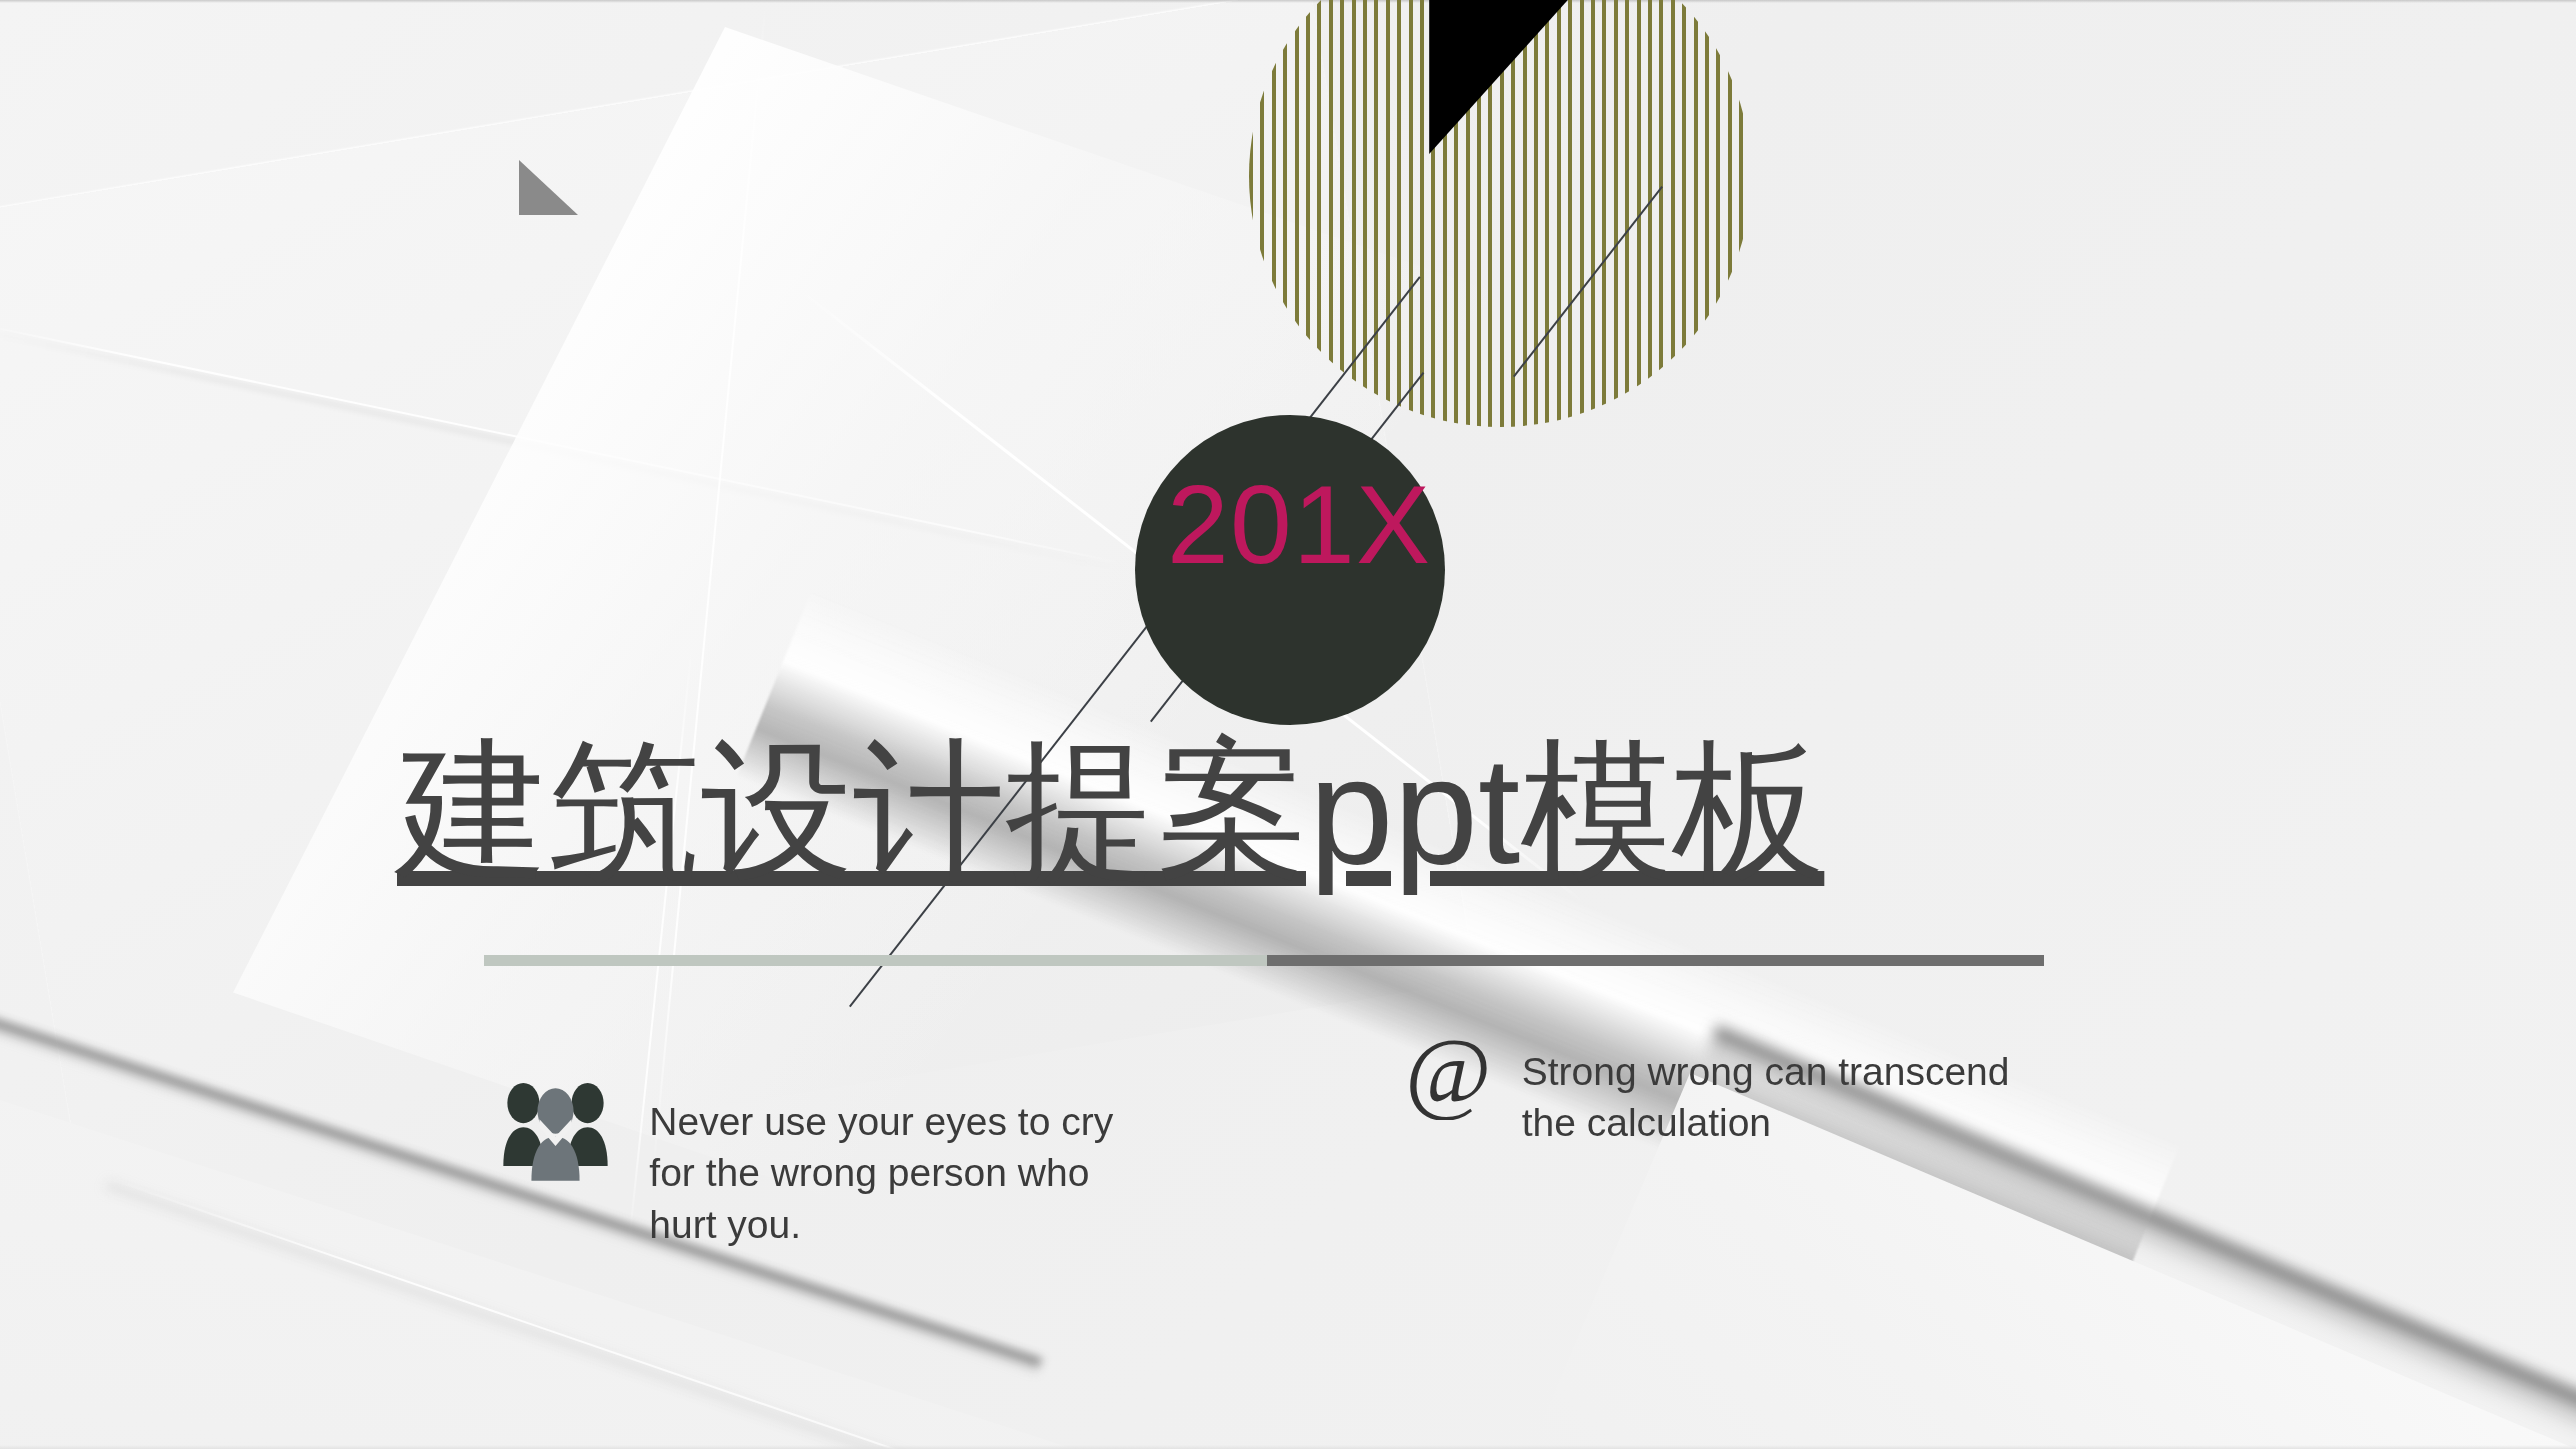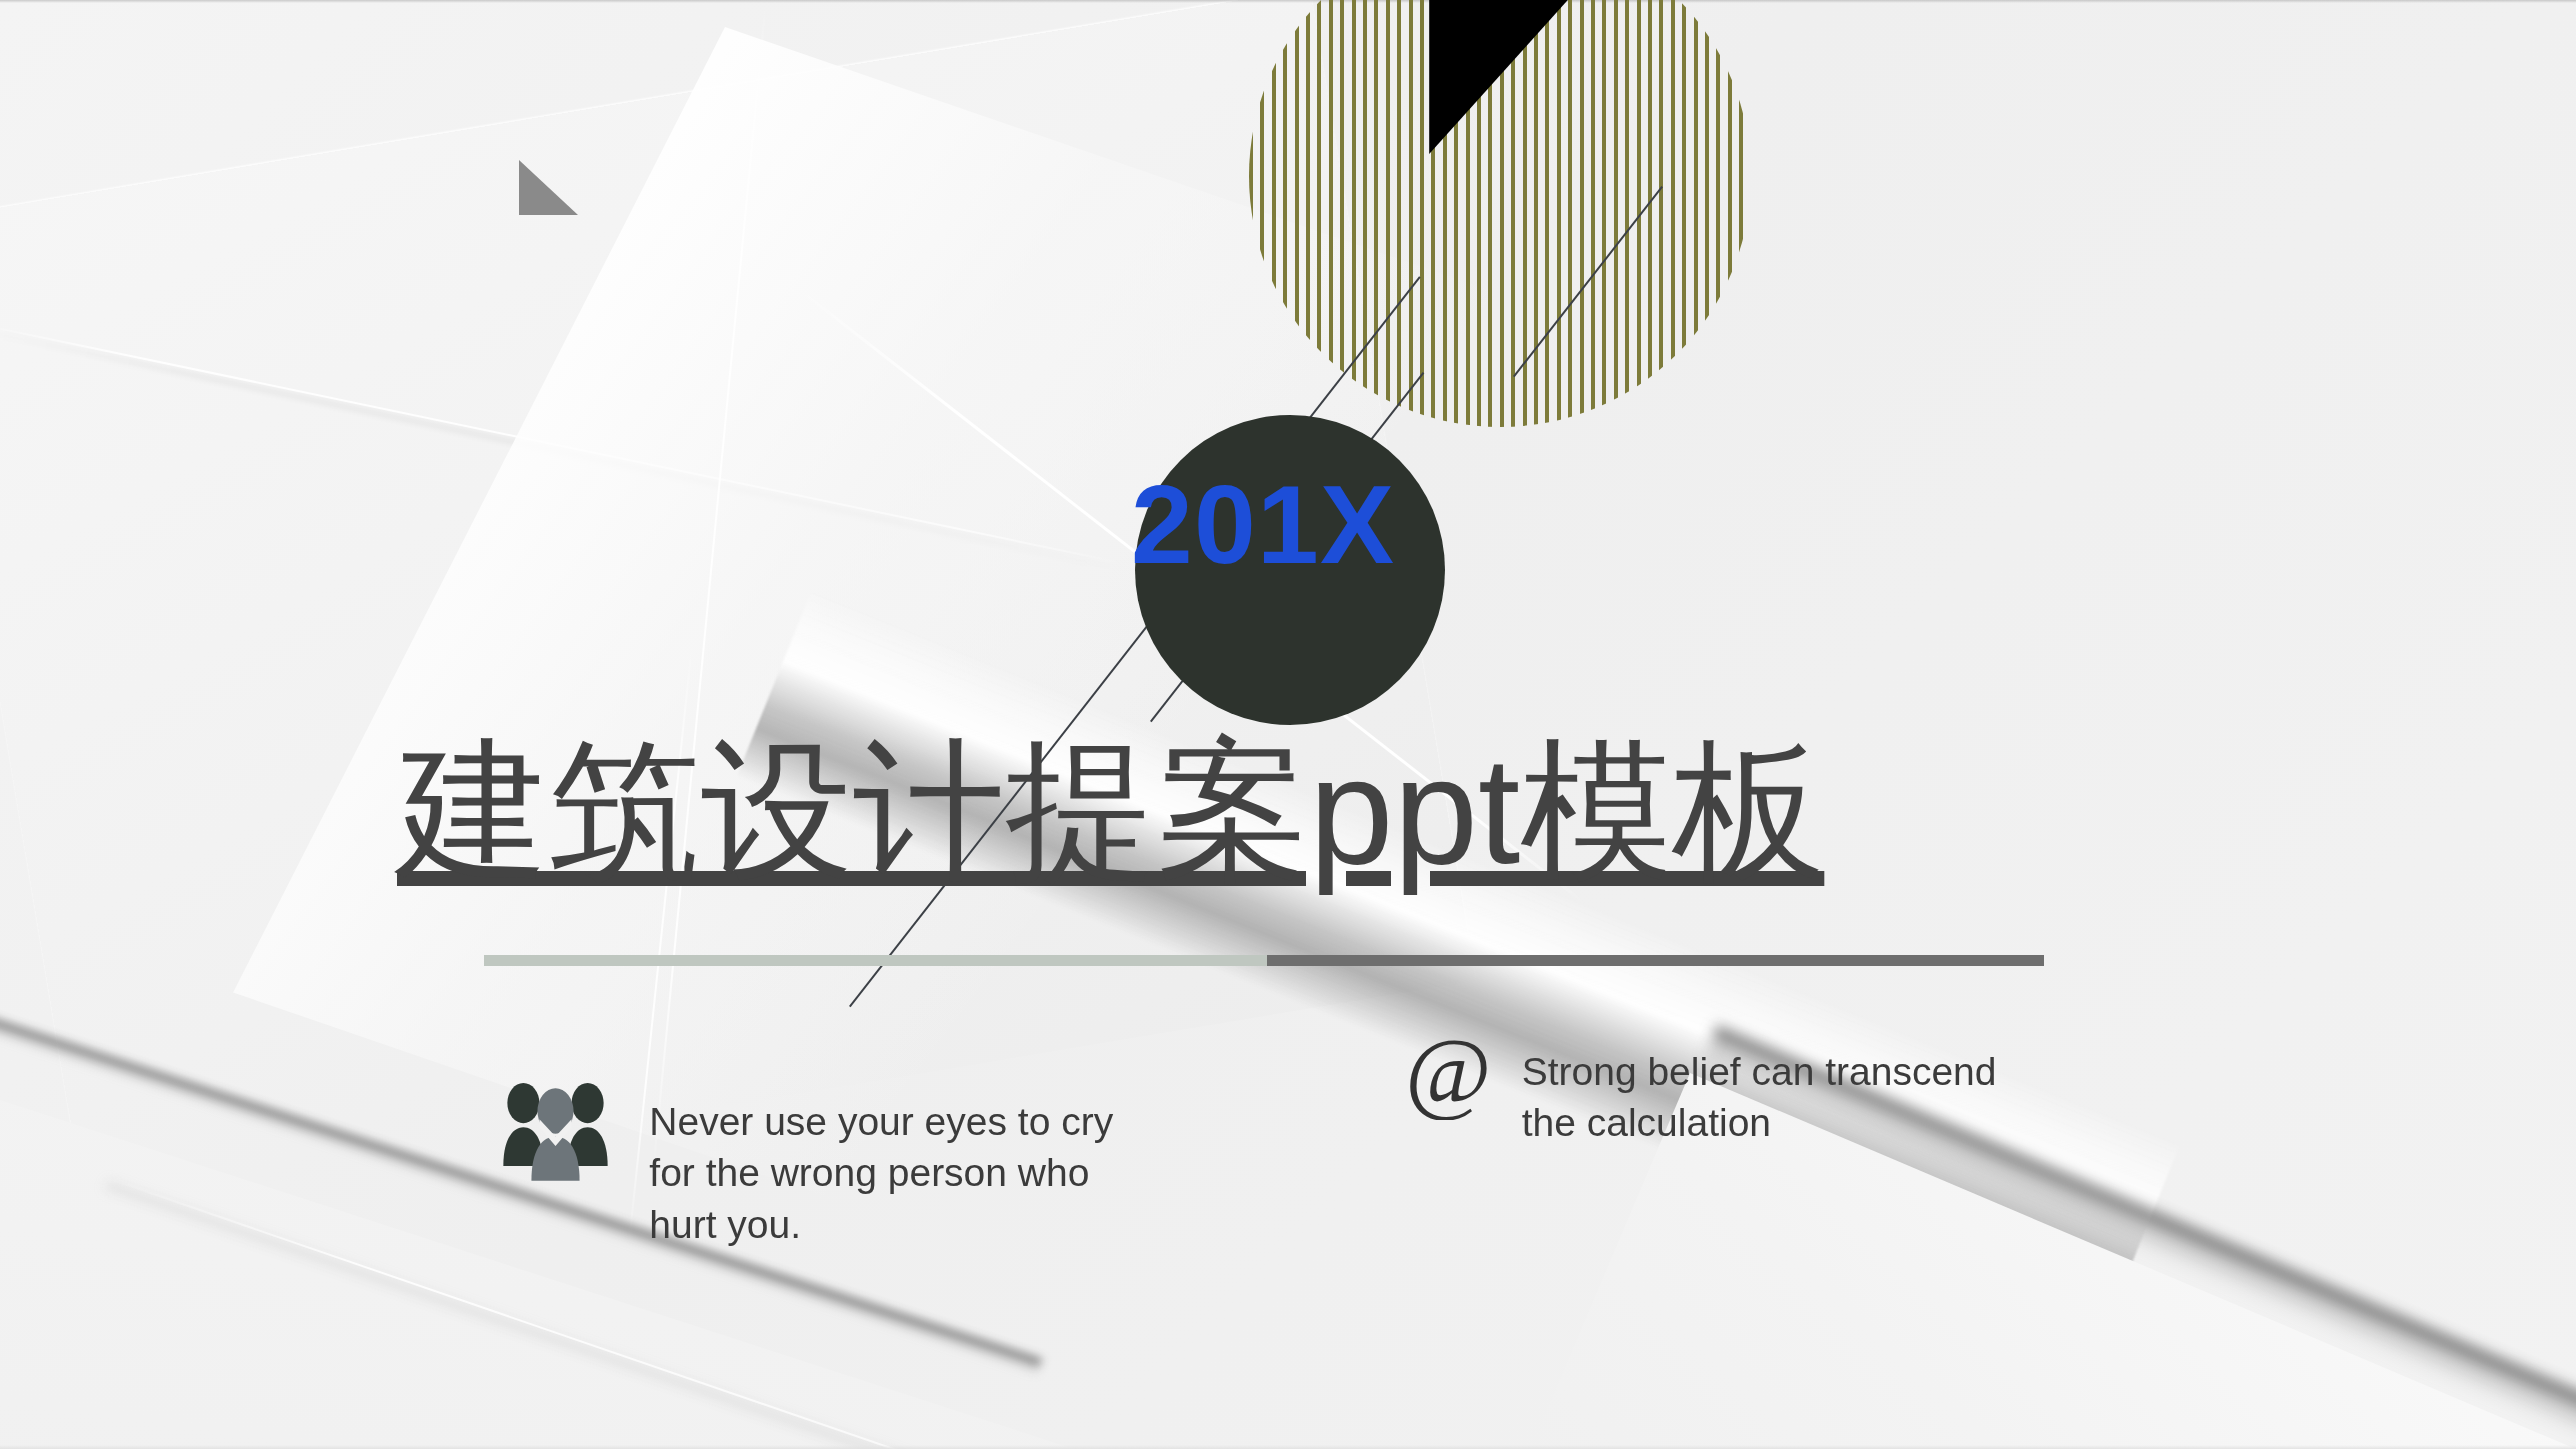--- a/index.html
+++ b/index.html
@@ -234,28 +234,28 @@
     position: absolute;
     left: 1135px;
     top: 415px;
     width: 310px;
     height: 310px;
     border-radius: 50%;
     background: #2d332d;
   }
   .year-label {
     position: absolute;
-    left: 1131px;
+    left: 1167px;
     top: 470px;
     width: 416px;
-    color: #1d4ed8;
+    color: #be185d;
     font-size: 111px;
     line-height: 1;
     letter-spacing: 1.3px;
-    font-weight: 700;
+    font-weight: 400;
     white-space: nowrap;
   }
 
   .gray-triangle {
     position: absolute;
     left: 519px;
     top: 160px;
     width: 0;
     height: 0;
     border-left: 59px solid #8a8a8a;
@@ -419,18 +419,18 @@
 for the wrong person who
 hurt you.</div>
   </div>
 
   <div class="item item-at">
     <div class="item-icon at-icon">
       <svg width="87" height="90" viewBox="0 0 130 134" aria-hidden="true">
         <text x="65" y="108" text-anchor="middle" font-family="Liberation Serif, serif" font-size="140" fill="#333333">@</text>
       </svg>
     </div>
-    <div class="item-text">Strong belief can transcend
+    <div class="item-text">Strong wrong can transcend
 the calculation</div>
   </div>
 
 </div>
 
 
 </body></html>

